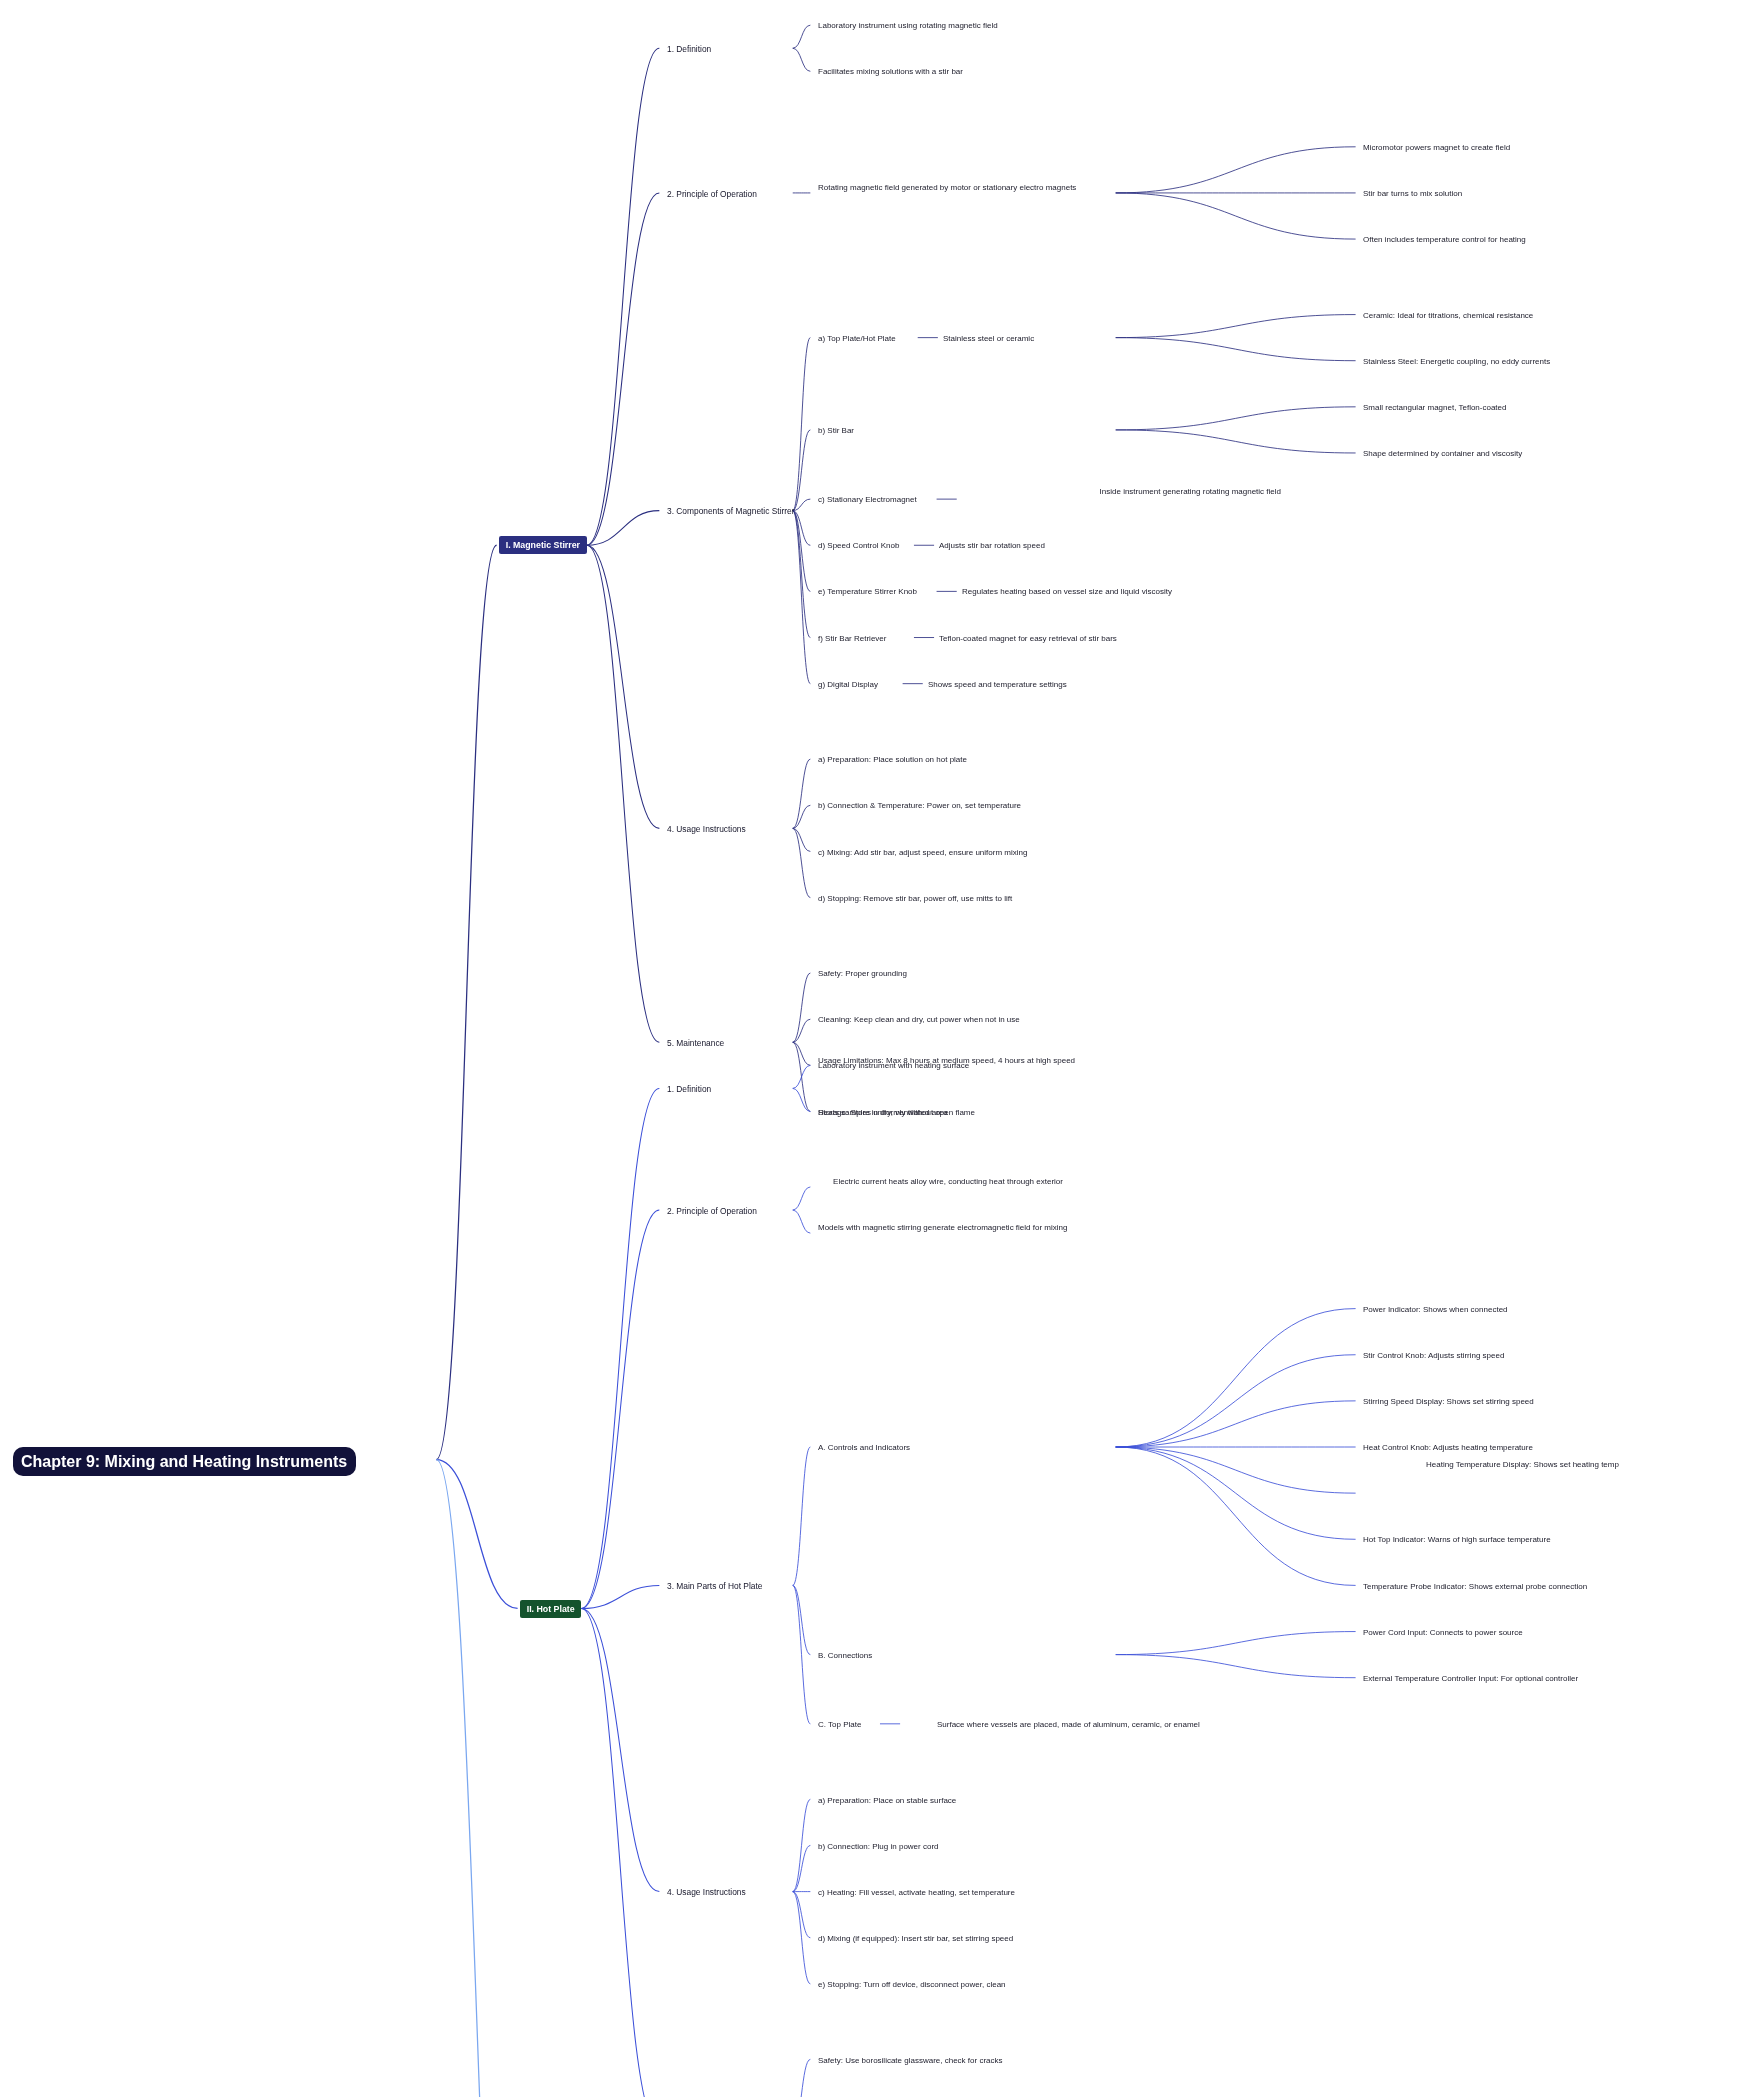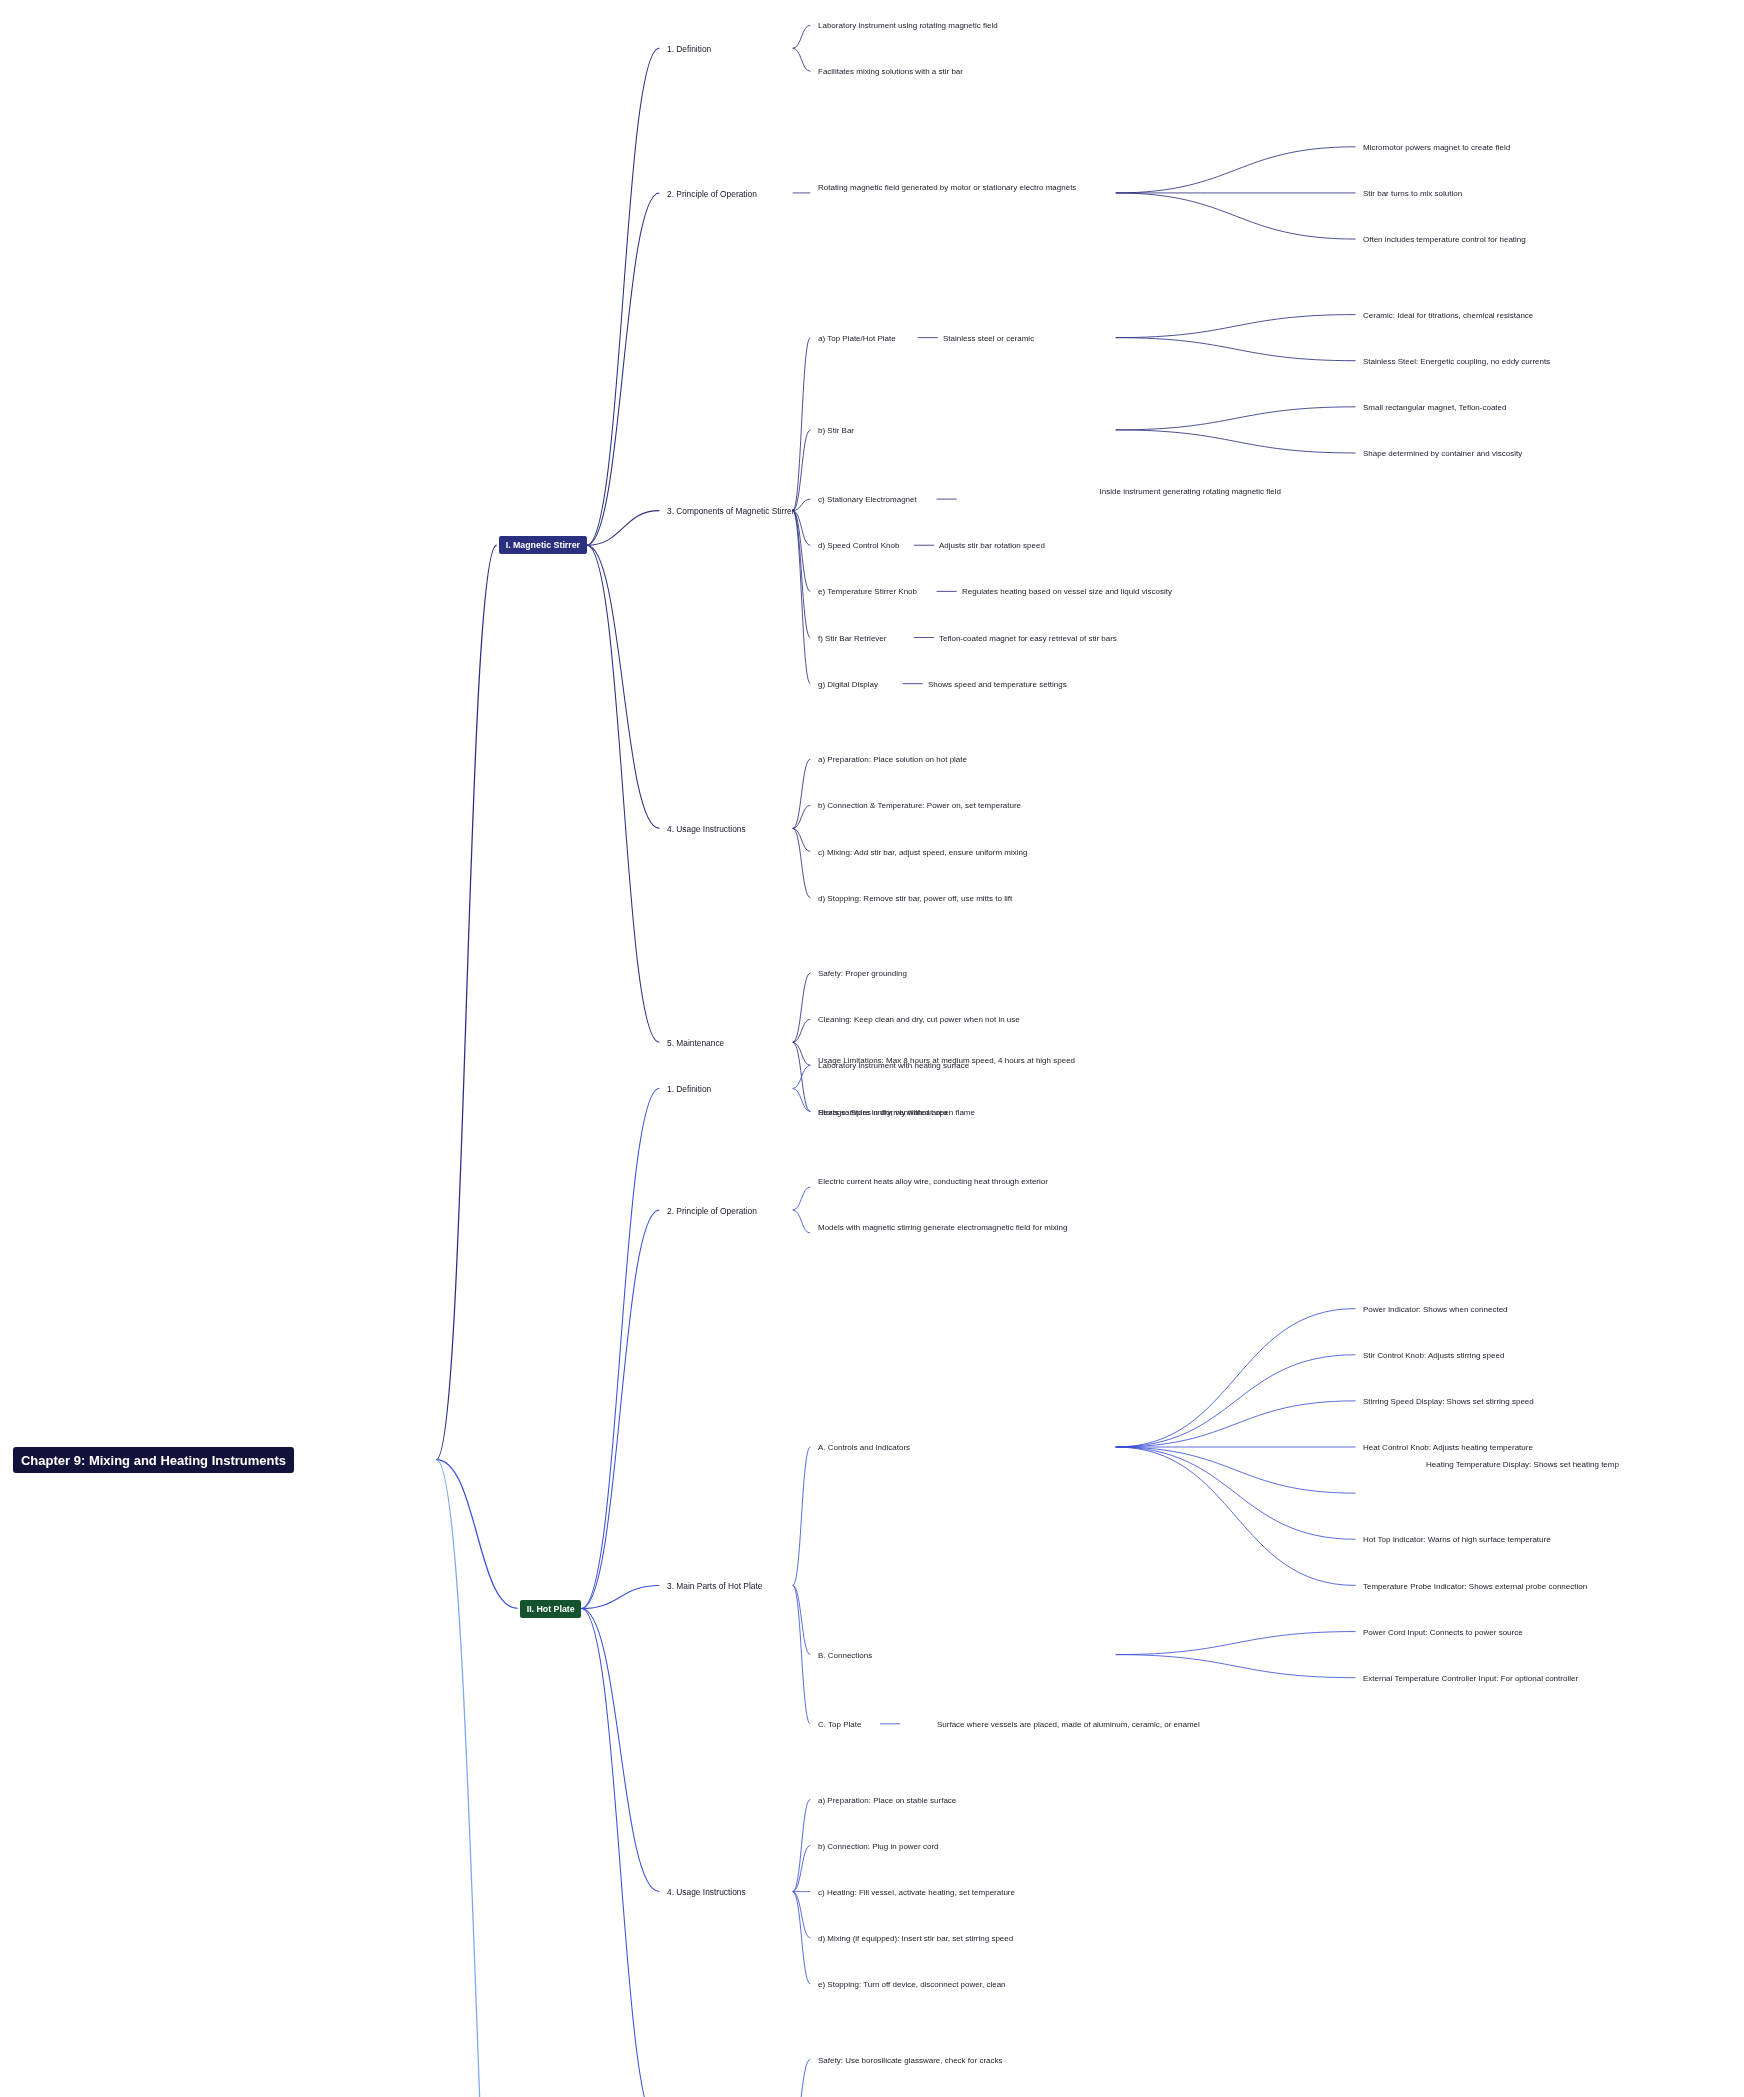--- a/index.html
+++ b/index.html
@@ -35,24 +35,24 @@
     font-size: 8px;
   }
   .node.branch-label {
     font-size: 8.4px;
     color: #16162a;
   }
   .root {
     position: absolute;
     background: #12123a;
     color: #ffffff;
-    font-size: 13px;
+    font-size: 16px;
     font-weight: bold;
     padding: 5.5px 8.4px;
-    border-radius: 3px;
+    border-radius: 10px;
     white-space: nowrap;
   }
   .chapter-badge {
     position: absolute;
     color: #ffffff;
     font-size: 8.8px;
     font-weight: bold;
     padding: 3.8px 6.7px;
     border-radius: 2.1px;
     white-space: nowrap;
@@ -196,21 +196,21 @@
       <div class="node leaf" style="left: 818px; top: 893px; width: 294px;">d) Stopping: Remove stir bar, power off, use mitts to lift</div>
       <div class="node branch-label" style="left: 667px; top: 823px; width: 138px;">4. Usage Instructions</div>
       <div class="node leaf" style="left: 818px; top: 968px; width: 294px;">Safety: Proper grounding</div>
       <div class="node leaf" style="left: 818px; top: 1014px; width: 294px;">Cleaning: Keep clean and dry, cut power when not in use</div>
       <div class="node leaf" style="left: 818px; top: 1055px; width: 260px;">Usage Limitations: Max 8 hours at medium speed, 4 hours at high speed</div>
       <div class="node leaf" style="left: 818px; top: 1107px; width: 294px;">Storage: Store in dry, ventilated area</div>
       <div class="node branch-label" style="left: 667px; top: 1037px; width: 138px;">5. Maintenance</div>
       <div class="node leaf" style="left: 818px; top: 1060px; width: 294px;">Laboratory instrument with heating surface</div>
       <div class="node leaf" style="left: 818px; top: 1107px; width: 294px;">Heats samples uniformly without open flame</div>
       <div class="node branch-label" style="left: 667px; top: 1083px; width: 138px;">1. Definition</div>
-      <div class="node leaf" style="left: 818px; top: 1176px; width: 260px;">Electric current heats alloy wire, conducting heat through exterior</div>
+      <div class="node leaf" style="left: 818px; top: 1176px; width: 260px; text-align: center;">Electric current heats alloy wire, conducting heat through exterior</div>
       <div class="node leaf" style="left: 818px; top: 1222px; width: 260px;">Models with magnetic stirring generate electromagnetic field for mixing</div>
       <div class="node branch-label" style="left: 667px; top: 1205px; width: 138px;">2. Principle of Operation</div>
       <div class="node leaf" style="left: 1363px; top: 1304px; width: 319px;">Power Indicator: Shows when connected</div>
       <div class="node leaf" style="left: 1363px; top: 1350px; width: 319px;">Stir Control Knob: Adjusts stirring speed</div>
       <div class="node leaf" style="left: 1363px; top: 1396px; width: 319px;">Stirring Speed Display: Shows set stirring speed</div>
       <div class="node leaf" style="left: 1363px; top: 1442px; width: 319px;">Heat Control Knob: Adjusts heating temperature</div>
       <div class="node leaf" style="left: 1363px; top: 1459px; width: 319px; text-align: center;">Heating Temperature Display: Shows set heating temp</div>
       <div class="node leaf" style="left: 1363px; top: 1534px; width: 319px;">Hot Top Indicator: Warns of high surface temperature</div>
       <div class="node leaf" style="left: 1363px; top: 1581px; width: 319px;">Temperature Probe Indicator: Shows external probe connection</div>
       <div class="node leaf" style="left: 818px; top: 1442px; width: 294px;">A. Controls and Indicators</div>

